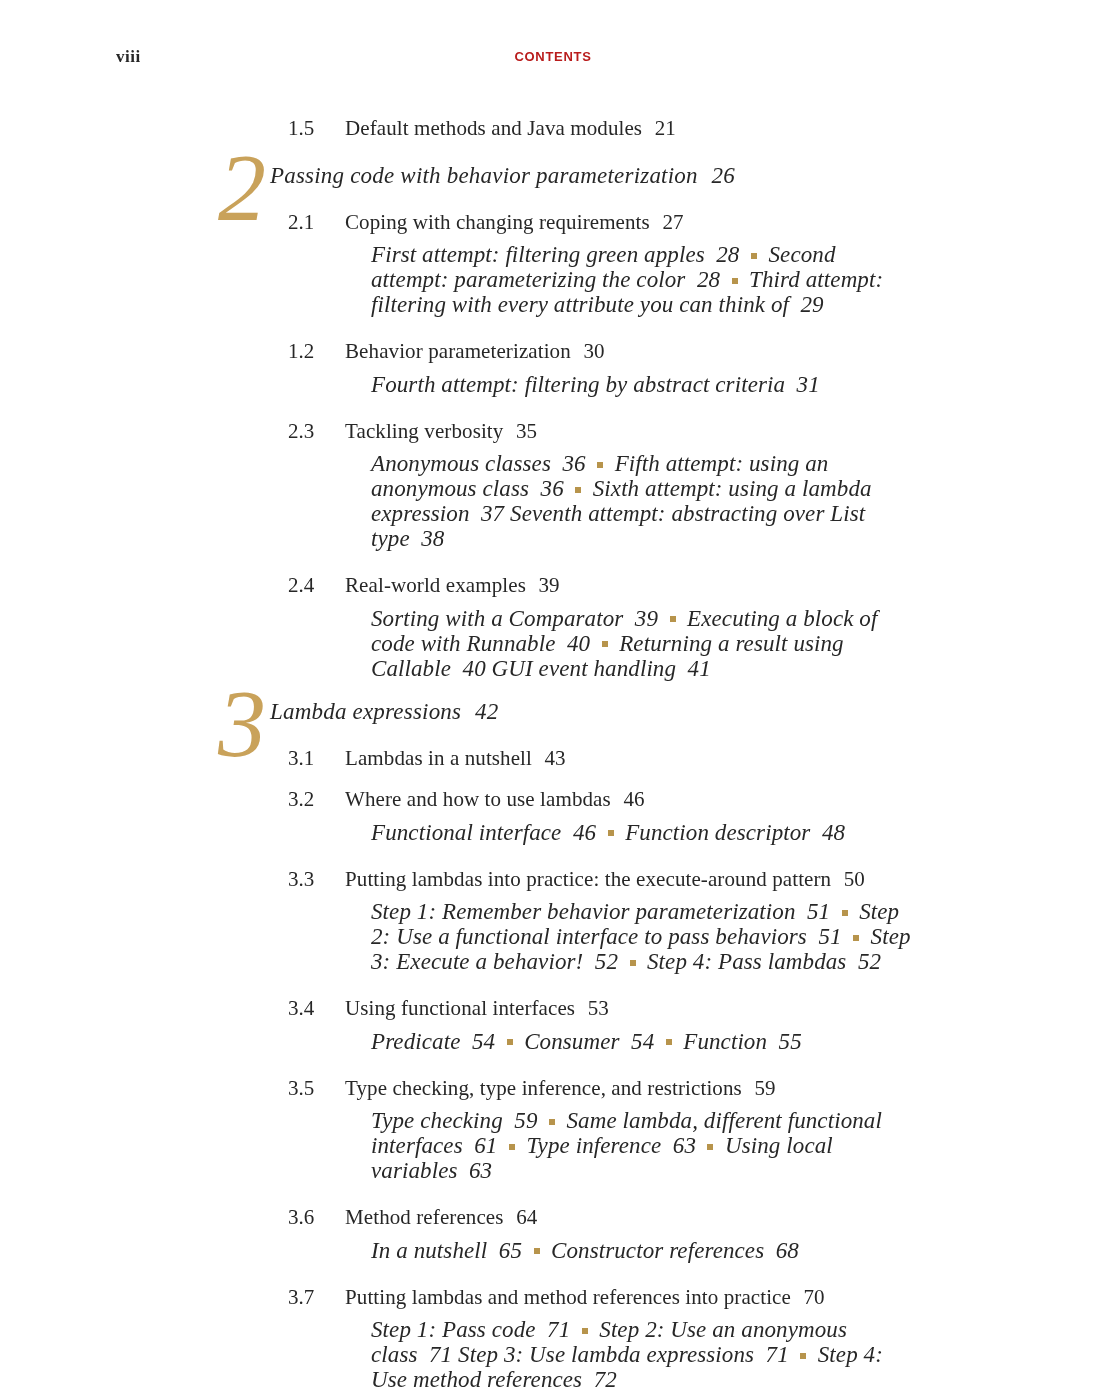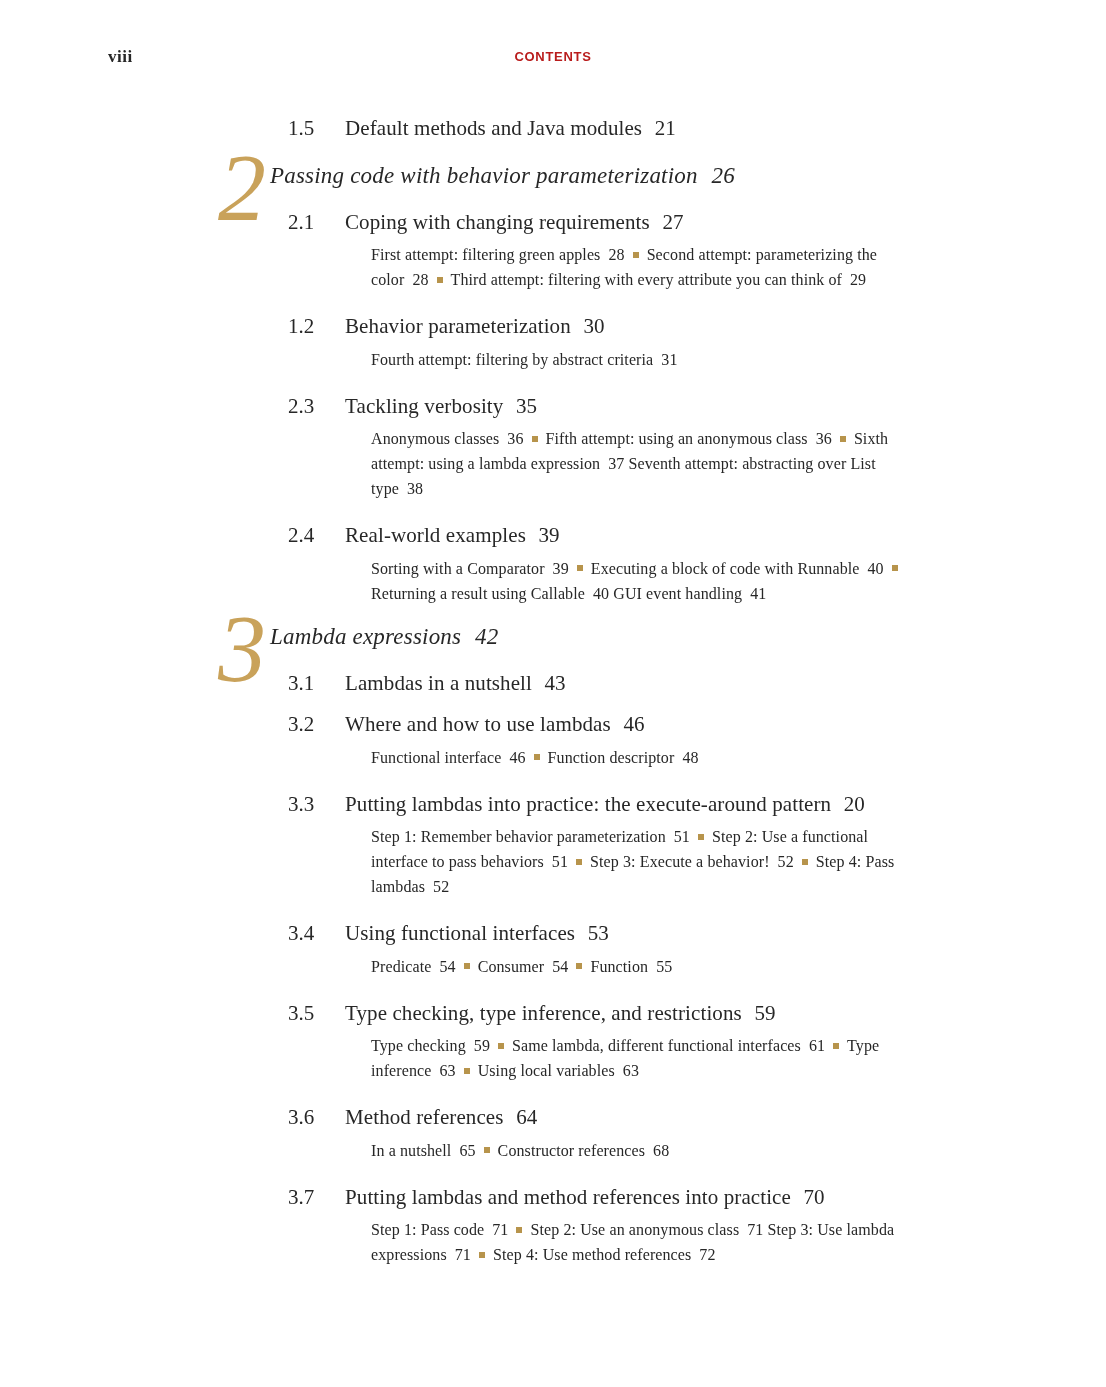--- a/index.html
+++ b/index.html
@@ -7,39 +7,39 @@
     width: 1106px; height: 1387px;
     background: #ffffff;
     font-family: "Liberation Serif", "DejaVu Serif", serif;
     color: var(--text, #272727);
     overflow: hidden;
   }
   .page { position: relative; width: 1106px; height: 1387px; background: #fff; }
 
   .running-head { position: absolute; top: 46px; left: 0; right: 0; height: 26px; }
   .folio {
-    position: absolute; left: 108px; top: 1px;
+    position: absolute; left: 116px; top: 1px;
     font-weight: bold; font-size: 17px; letter-spacing: 0.5px;
   }
   .head-title {
     display: block; text-align: center;
     font-family: "Liberation Sans", "DejaVu Sans", sans-serif;
     font-weight: bold; font-size: 13px; letter-spacing: 0.7px;
     padding-top: 3px; color: #b91c1c;
   }
 
   .toc { position: absolute; left: 288px; top: 103px; width: 712px; }
 
   .section-row { display: flex; align-items: baseline; font-size: 21px; line-height: 32.5px; }
   .sec-num { flex: 0 0 57px; margin-top: 9px; }
   .sec-title { letter-spacing: 0.1px; white-space: nowrap; }
   .sec-page { margin-left: 0.6em; }
 
   .subentries {
-    font-size: 16px; line-height: 25px;
+    font-style: italic; font-size: 23px; line-height: 25px;
     max-width: 540px; margin: 4px 0 9px 83px; letter-spacing: 0.1px;
   }
   .sub-page { margin-left: 0.5em; }
   .bullet-sep {
     display: inline-block; width: 6px; height: 6px;
     background: var(--bullet, #b7944c);
     margin: 0 0.5em; vertical-align: 0.14em;
   }
 
   .chapter-block { position: relative; margin: 12px 0 2px -18px; }
@@ -119,21 +119,21 @@
           <span class="sec-num">3.2</span>
           <span class="sec-title">Where and how to use lambdas</span>
           <span class="sec-page">46</span>
         </div>
         <div class="subentries"><span class="sub-item"><span class="sub-text">Functional interface</span><span class="sub-page">46</span></span><span class="bullet-sep"></span><span class="sub-item"><span class="sub-text">Function descriptor</span><span class="sub-page">48</span></span></div>
       </div>
       <div class="section-block">
         <div class="section-row">
           <span class="sec-num">3.3</span>
           <span class="sec-title">Putting lambdas into practice: the execute-around pattern</span>
-          <span class="sec-page">20</span>
+          <span class="sec-page">50</span>
         </div>
         <div class="subentries"><span class="sub-item"><span class="sub-text">Step 1: Remember behavior parameterization</span><span class="sub-page">51</span></span><span class="bullet-sep"></span><span class="sub-item"><span class="sub-text">Step 2: Use a functional interface to pass behaviors</span><span class="sub-page">51</span></span><span class="bullet-sep"></span><span class="sub-item"><span class="sub-text">Step 3: Execute a behavior!</span><span class="sub-page">52</span></span><span class="bullet-sep"></span><span class="sub-item"><span class="sub-text">Step 4: Pass lambdas</span><span class="sub-page">52</span></span></div>
       </div>
       <div class="section-block">
         <div class="section-row">
           <span class="sec-num">3.4</span>
           <span class="sec-title">Using functional interfaces</span>
           <span class="sec-page">53</span>
         </div>
         <div class="subentries"><span class="sub-item"><span class="sub-text">Predicate</span><span class="sub-page">54</span></span><span class="bullet-sep"></span><span class="sub-item"><span class="sub-text">Consumer</span><span class="sub-page">54</span></span><span class="bullet-sep"></span><span class="sub-item"><span class="sub-text">Function</span><span class="sub-page">55</span></span></div>

